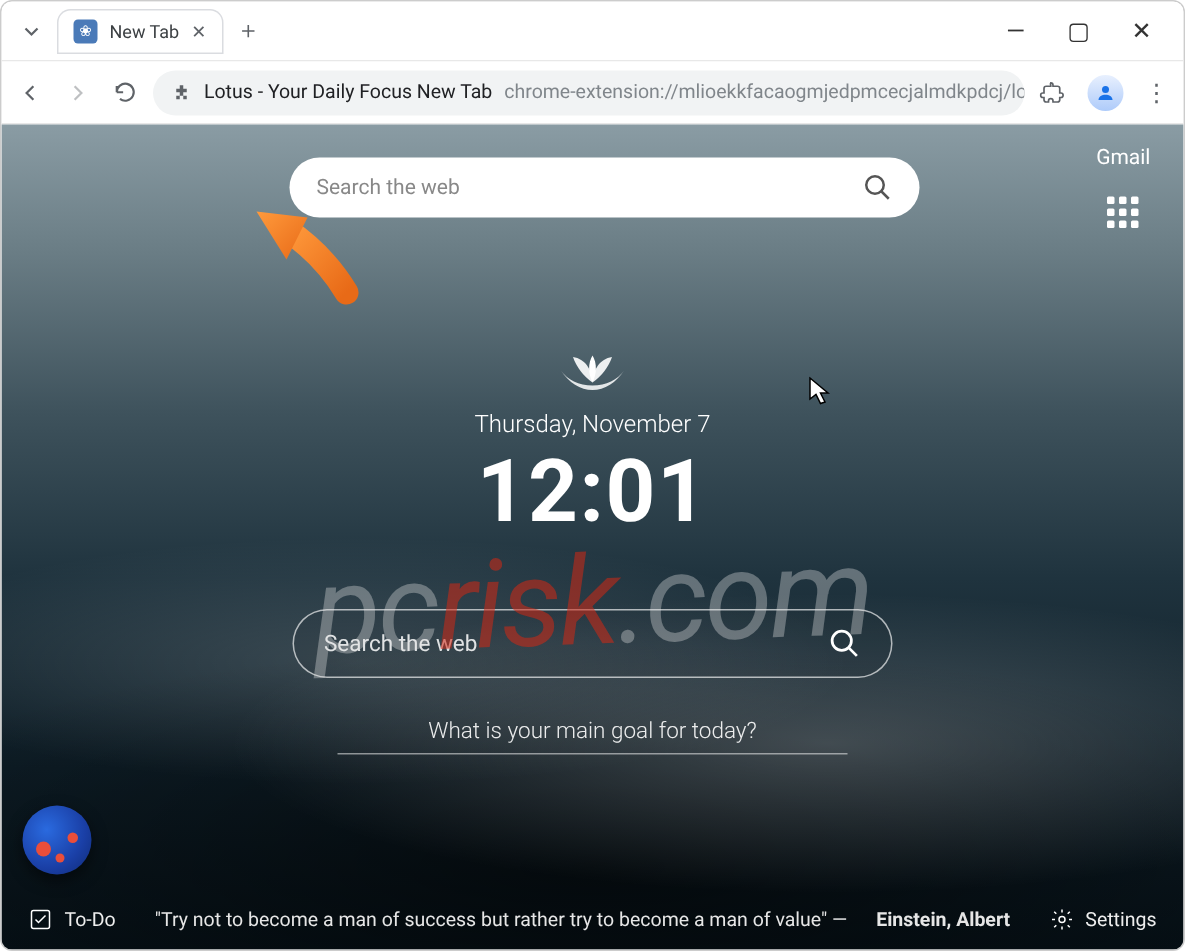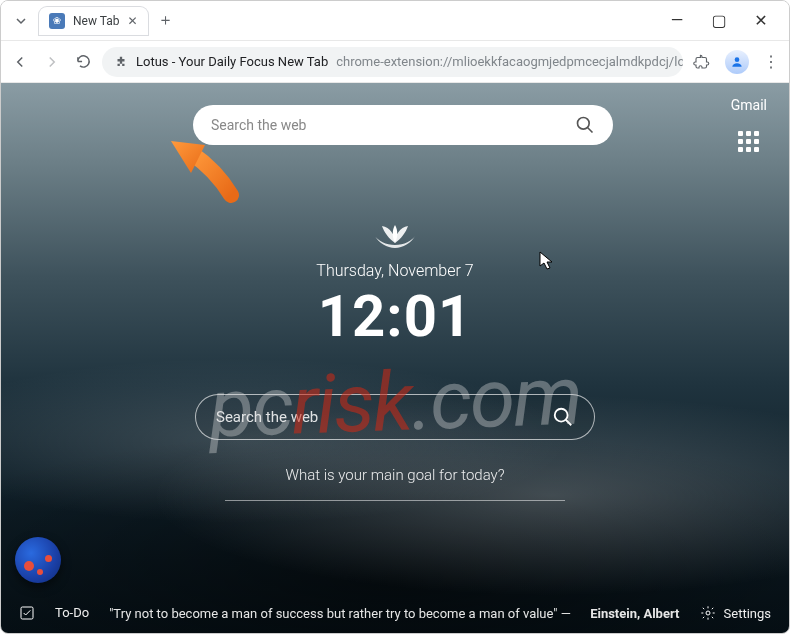--- a/index.html
+++ b/index.html
@@ -33,30 +33,30 @@
   radial-gradient(ellipse 900px 250px at 50% 90%, rgba(0,0,0,0.55) 0%, transparent 60%);
 }
 
 .top-row { position:absolute; top: 14px; left:0; right:0; display:flex; align-items:center; padding: 0 22px; }
 .top-search { margin-left: 170px; width: 420px; height: 40px; background:#fff; border-radius: 22px; display:flex; align-items:center; padding: 0 18px; color:#888; font-size:14px; justify-content:space-between; }
 .top-search svg { color:#555; }
 .top-links { margin-left:auto; display:flex; align-items:center; gap:18px; color:#fff; font-size:14px;flex-direction:column; }
 .apps-grid { display:grid; grid-template-columns: repeat(3,5px); grid-template-rows: repeat(3,5px); gap:3px; }
 .apps-grid i { background:#fff; border-radius:1px; }
 
-.center { position:absolute; top: 140px; left:0; right:0; display:flex; flex-direction:column; align-items:center; }
+.center { position:absolute; top: 152px; left:0; right:0; display:flex; flex-direction:column; align-items:center; }
 .lotus { margin-bottom: 8px; }
 .date-line { font-size: 16px; font-weight: 300; margin-bottom: 2px; }
 .clock { font-size: 58px; font-weight: 700; letter-spacing: 1px; }
 .greeting { font-size: 26px; font-weight: 300; margin-top: 4px; }
 .main-search { margin-top: 44px; width: 400px; height: 46px; border:1.5px solid rgba(255,255,255,0.65); border-radius: 24px; display:flex; align-items:center; padding: 0 20px; color:rgba(255,255,255,0.85); font-size:15px; justify-content:space-between; background: rgba(0,0,0,0.05); }
-.goal { margin-top: 26px; width: 340px; text-align:center; font-size:15px; font-weight:300; padding-bottom:16px; border-bottom: 1px solid rgba(255,255,255,0.5); color:rgba(255,255,255,0.9); }
+.goal { margin-top: 26px; width: 340px; text-align:center; font-size:15px; font-weight:300; padding-bottom:6px; border-bottom: 1px solid rgba(255,255,255,0.5); color:rgba(255,255,255,0.9); }
 
 .bottom-bar { position:absolute; bottom: 12px; left:0; right:0; display:flex; align-items:center; padding: 0 18px; gap: 14px; font-size:13px; color:#eee; }
-.todo { display:flex; align-items:flex-start; gap:20px; }
+.todo { display:flex; align-items:center; gap:8px; }
 .quote-wrap { flex:1; text-align:center; font-style: normal; font-size:13px; color:#e6e6e6; }
 .quote-wrap .author { font-weight:700;margin-left:16px; }
 .settings { display:flex; align-items:center; gap:8px; }
 
 .blob { position:absolute; left:14px; bottom:50px; width:46px; height:46px; border-radius:50%; background: radial-gradient(circle at 35% 35%, #2a6adf 0%, #1a3fa6 60%, #0f2a75 100%); box-shadow: 0 4px 10px rgba(0,0,0,0.5); }
 .blob::before, .blob::after { content:""; position:absolute; border-radius:50%; background:#e94e3b; }
 .blob::before { width:10px; height:10px; left:9px; top:24px; }
 .blob::after { width:7px; height:7px; left:30px; top:18px; }
 .blob i { position:absolute; width:6px; height:6px; left:22px; top:32px; background:#e94e3b; border-radius:50%; }
 

